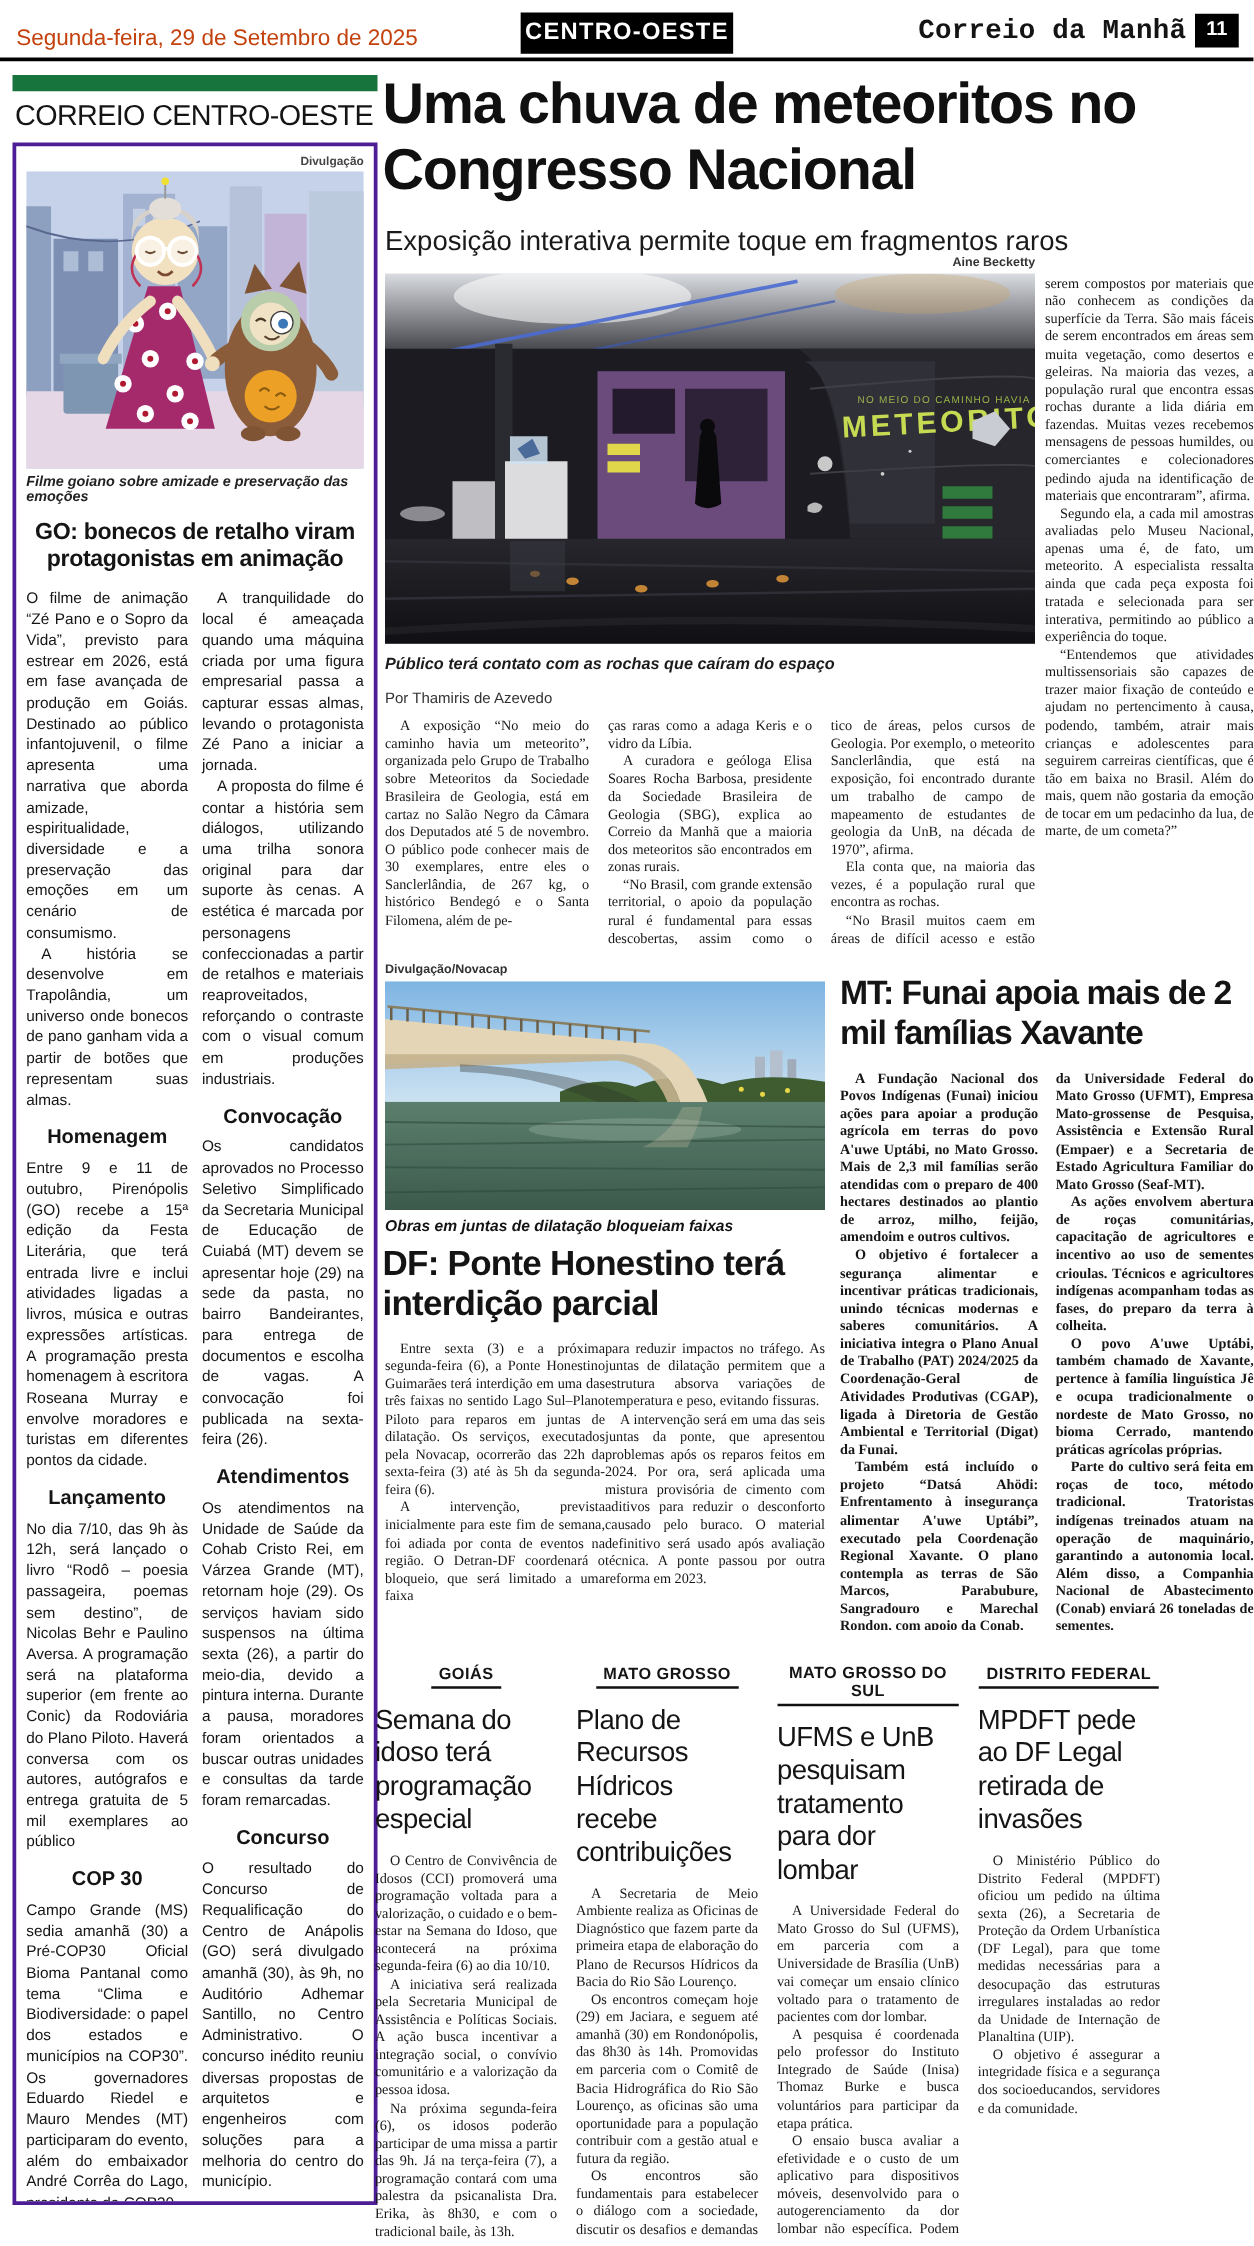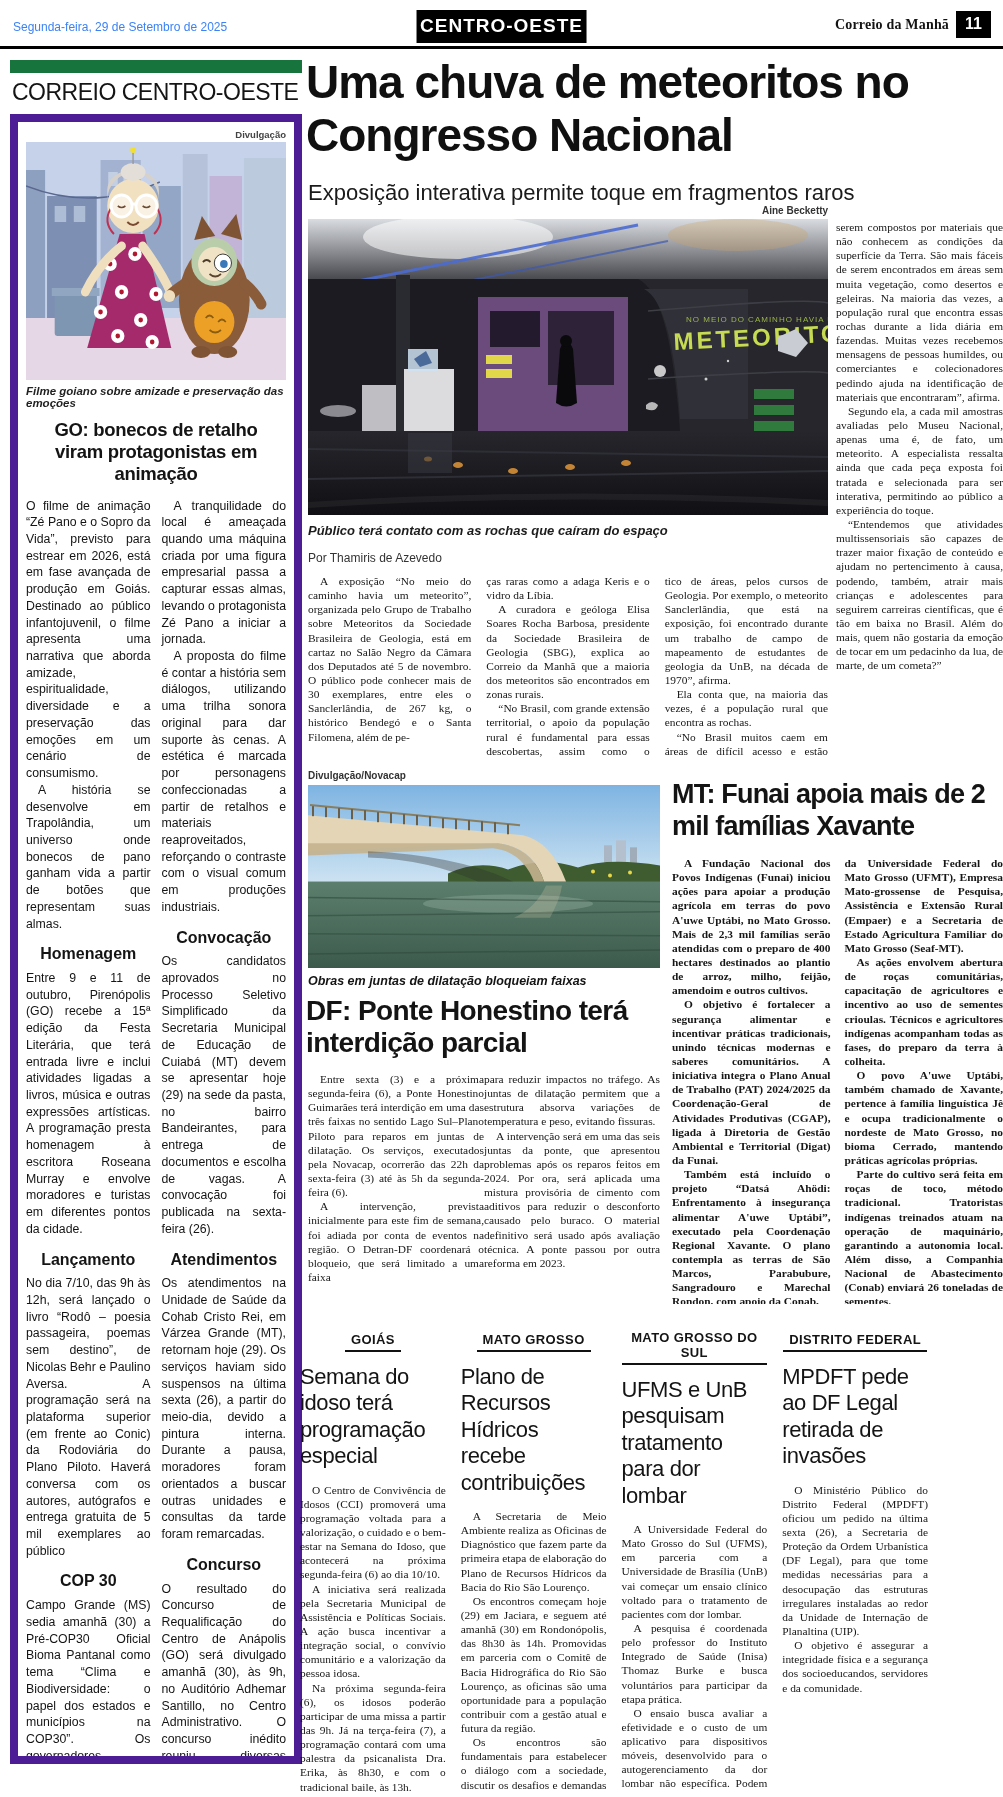--- a/index.html
+++ b/index.html
@@ -1,32 +1,32 @@
 <!DOCTYPE html>
 <html lang="pt"><head>
 <meta charset="utf-8">
 <style>
   * { margin:0; padding:0; box-sizing:border-box; }
   body { background:#fff; font-family:"Liberation Sans", sans-serif; color:#141414; }
   #page { position:relative; width:1003px; height:1797px; background:#fff; overflow:hidden; }
 
   
-  .date { position:absolute; left:13px; top:20px; font-size:12px; color:#3b82f6; }
+  .date { position:absolute; left:13px; top:20px; font-size:18px; color:#c2410c; }
   .flag { position:absolute; left:50%; transform:translateX(-50%); top:10px; background:#000; color:#fff;
           font-size:19px; font-weight:bold; letter-spacing:1px; padding:5px 4px 6px; }
   .masthead-wrap { position:absolute; right:12px; top:11px; display:flex; align-items:center; gap:7px; }
-  .masthead { font-family:Liberation Serif, serif; font-weight:bold; font-size:14px; letter-spacing:.2px; }
+  .masthead { font-family:Liberation Mono, monospace; font-weight:bold; font-size:22px; letter-spacing:.2px; }
   .pagenum { background:#000; color:#fff; font-weight:bold; font-size:16px; padding:4px 9px 5px; }
   .toprule { position:absolute; left:0; top:46px; width:1003px; height:3px; background:#000; }
 
   
   .leftpanel { position:absolute; left:10px; top:60px; width:292px; }
   .greenbar { height:13px; background:#17743c; }
   .lp-header { font-size:23px; font-weight:400; letter-spacing:-.5px; margin:6px 0 8px 2px; }
-  .greenbox { border:8px solid #4c1d95; padding:6px 8px; height:1650px; overflow:hidden; }
+  .greenbox { border:3px solid #4c1d95; padding:6px 8px; height:1650px; overflow:hidden; }
   .lp-credit { text-align:right; font-size:9.5px; font-weight:bold; color:#444; margin:1px 0 2px; }
   .lp-illustration { width:100%; height:238px; display:block; }
   .lp-caption { font-size:11.5px; font-style:italic; font-weight:600; color:#222; margin:5px 0 10px; }
   .lp-title { font-size:18.5px; font-weight:700; text-align:center; line-height:1.2; letter-spacing:-.3px; margin:2px 4px 12px; }
   .lp-cols { display:flex; gap:11px; }
   .lp-col { flex:1; font-size:12.3px; line-height:1.36; text-align:justify; }
   .lp-col p { margin:0; }
   .lp-col p.ind { text-indent:12px; }
   .lp-sec-h { font-size:16px; font-weight:700; text-align:center; margin:11px 0 5px; }
 

